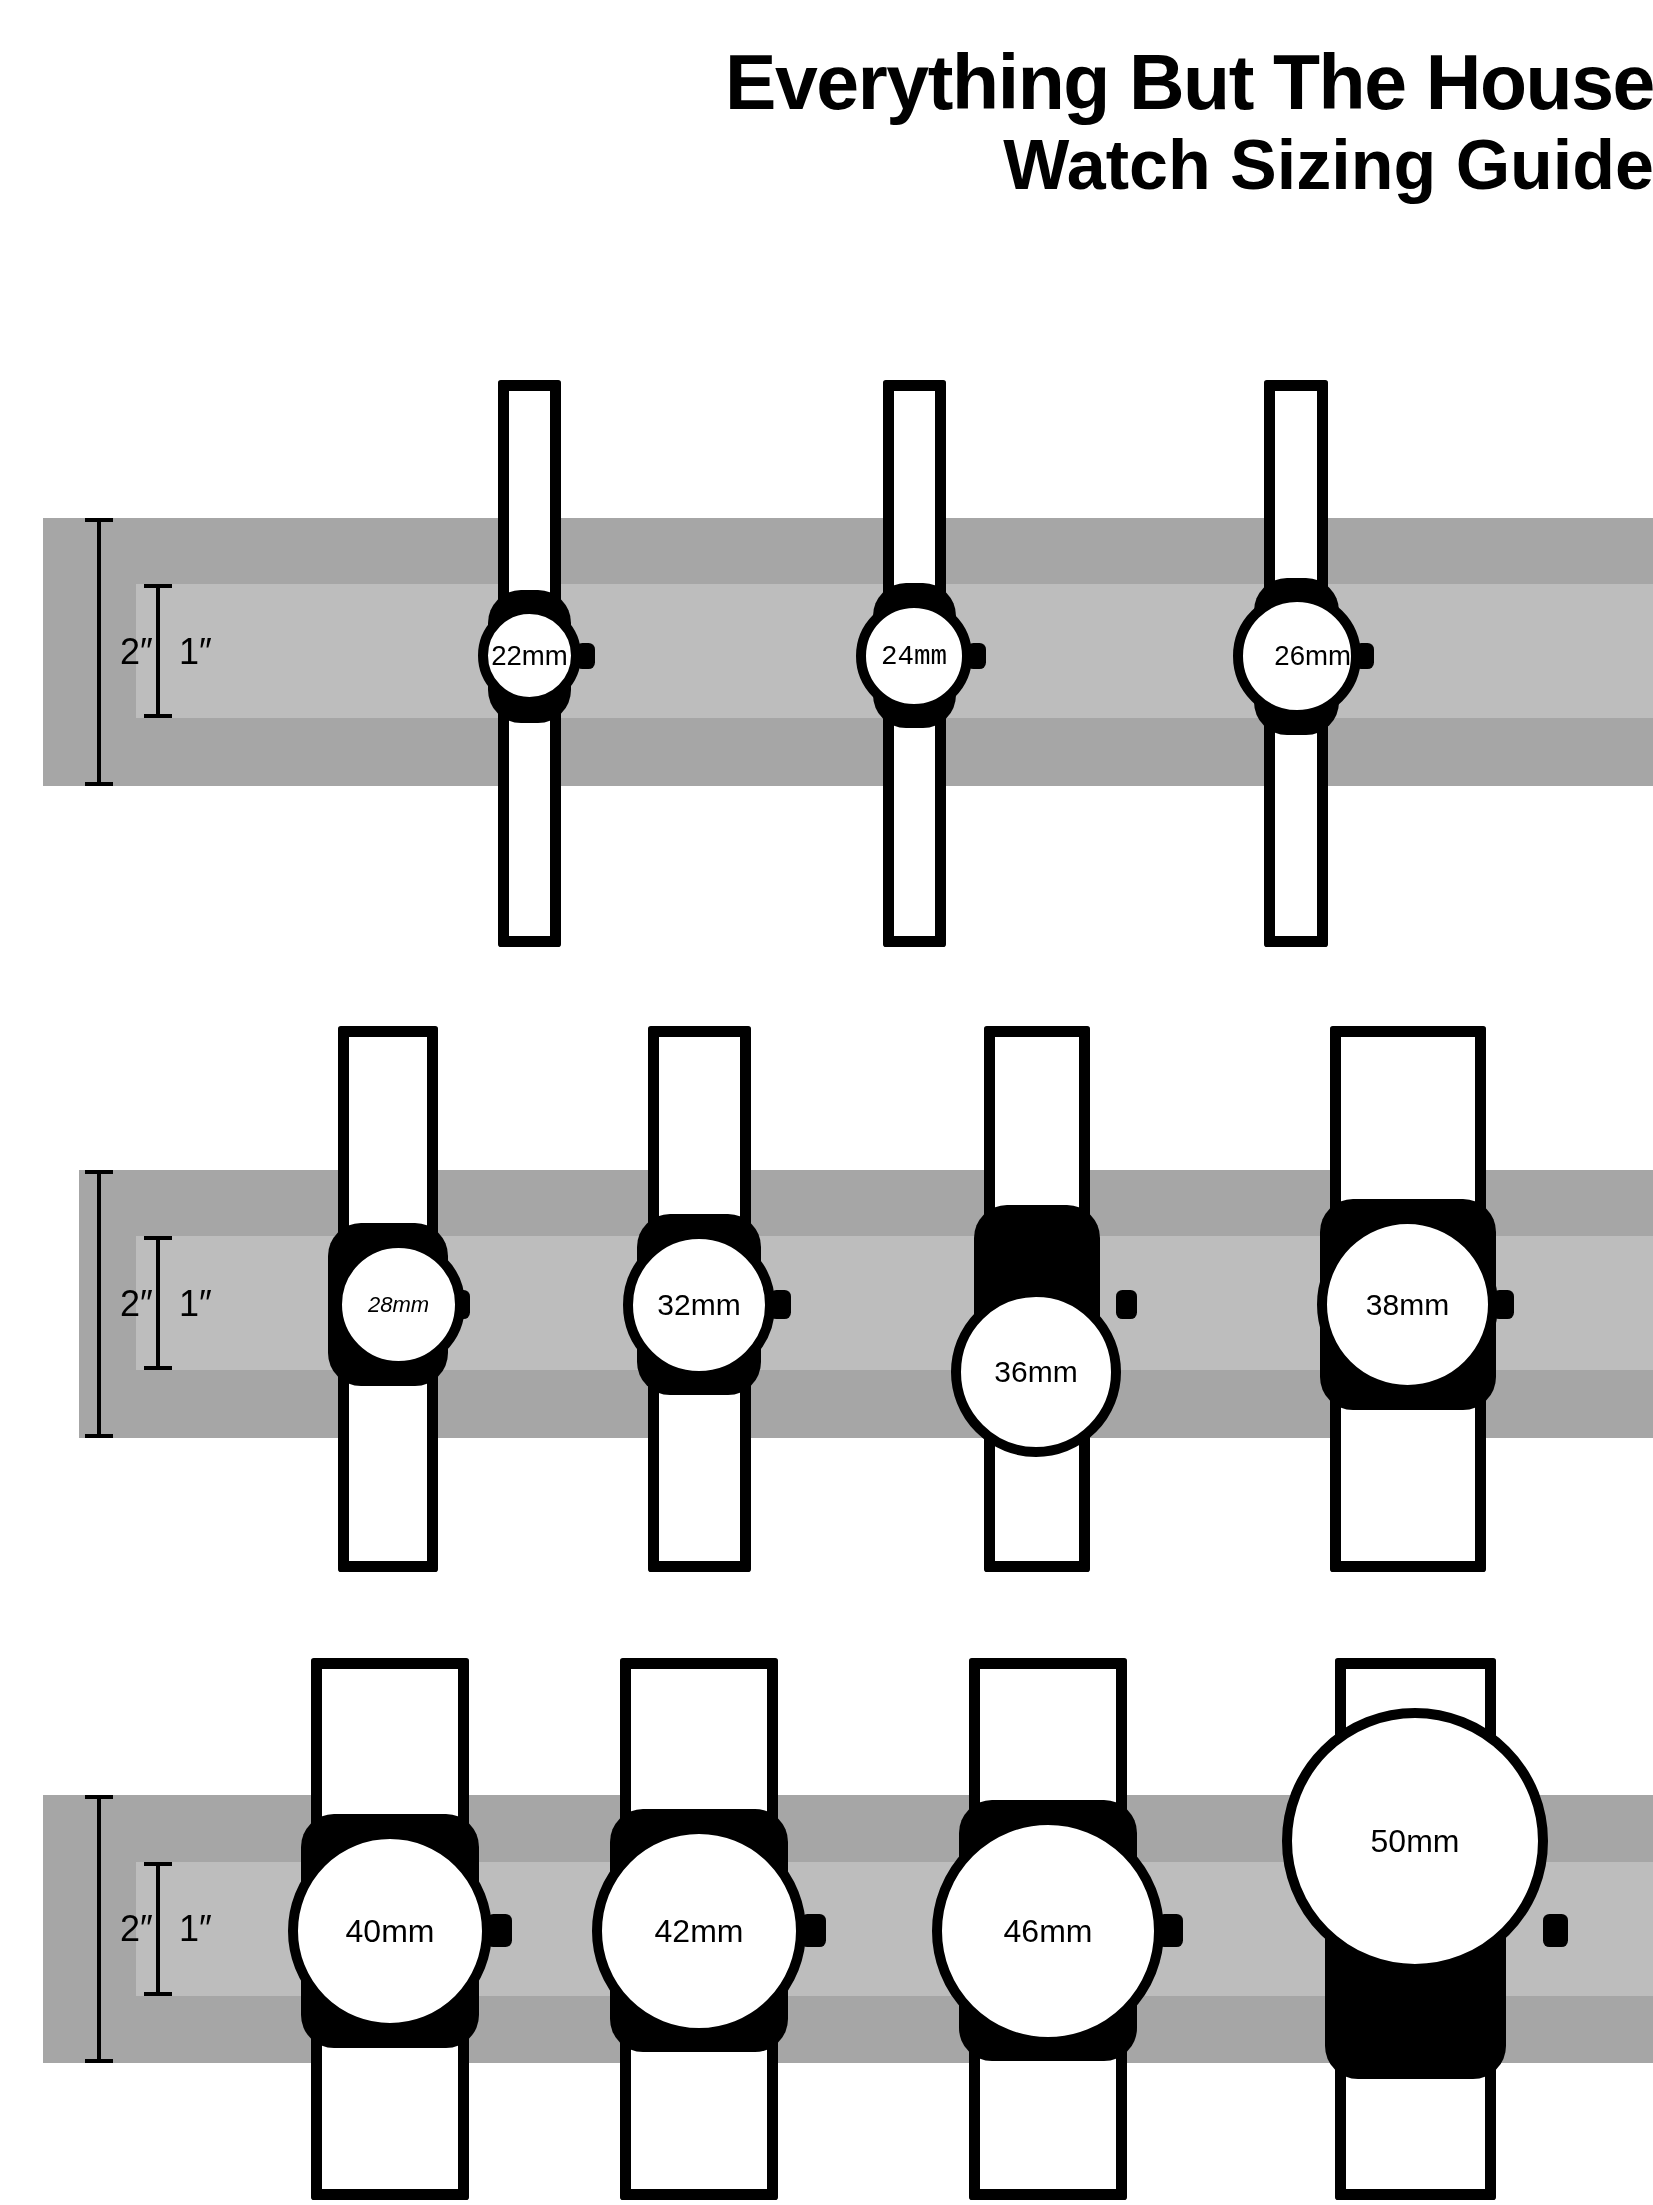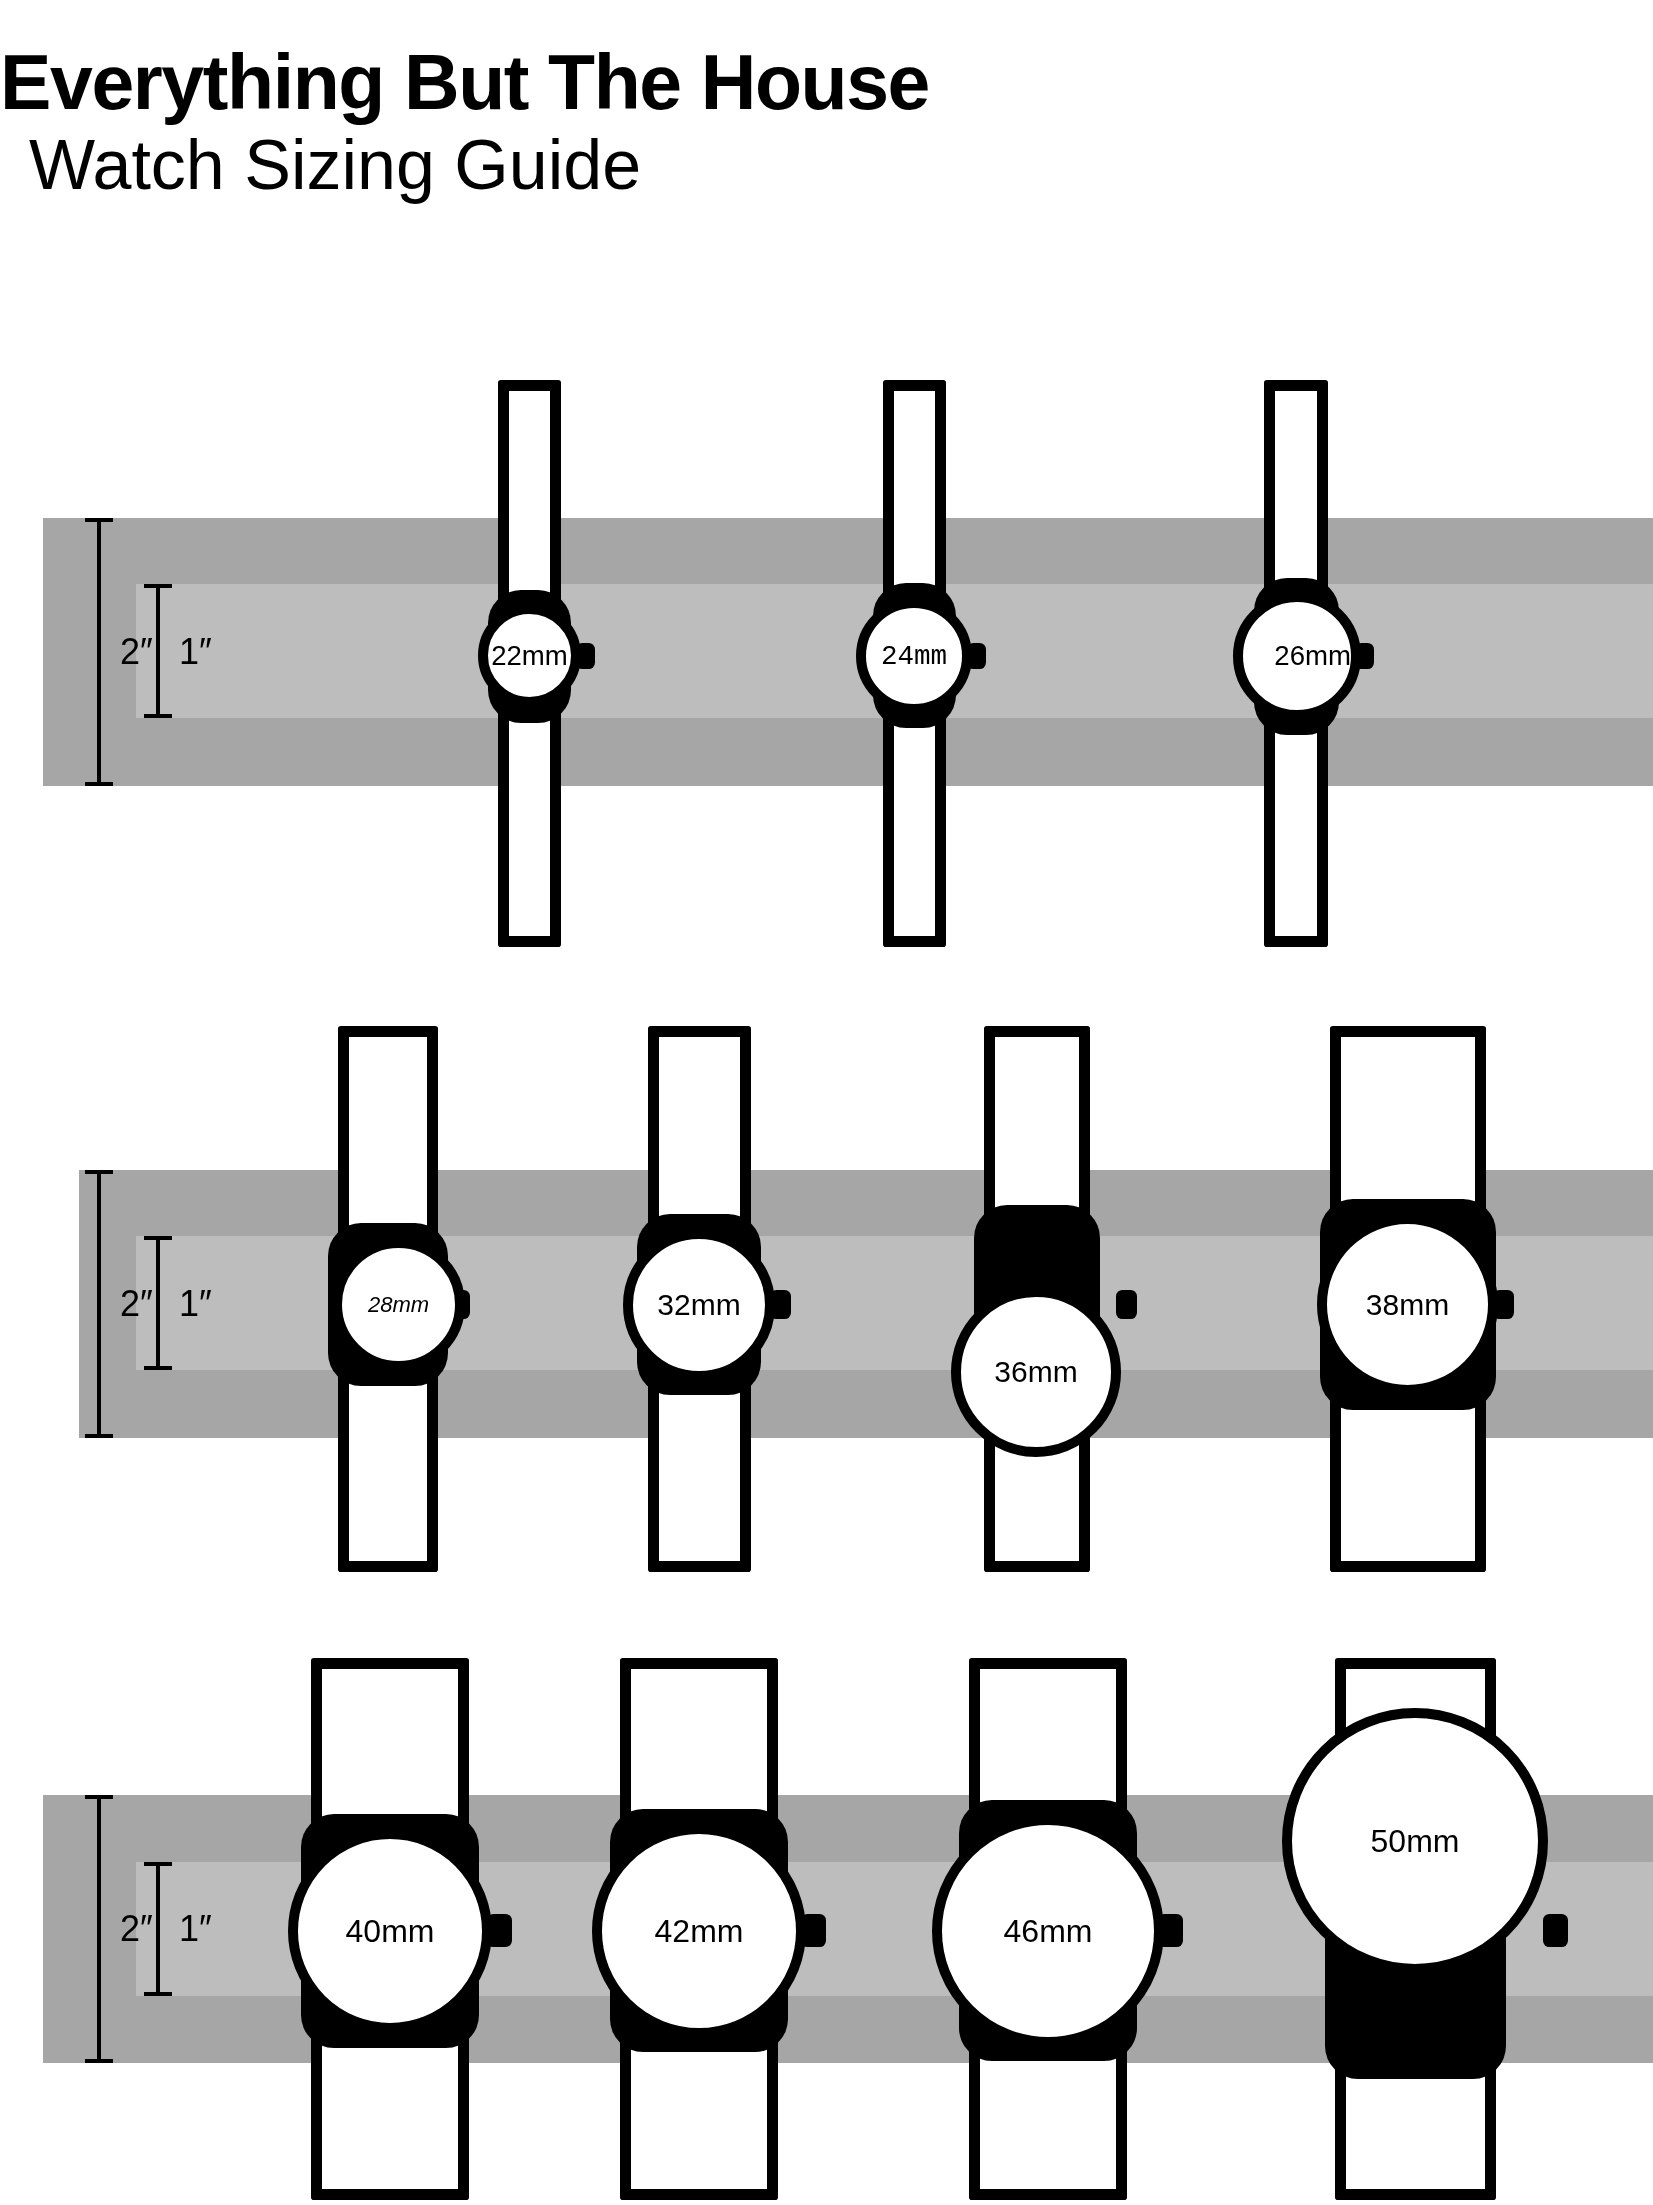--- a/index.html
+++ b/index.html
@@ -2,23 +2,23 @@
 <html style="font-size:7.4px"><head>
 <meta charset="utf-8">
 <style>
   html, body { margin:0; padding:0; }
   body {
     width:1654px; height:2205px; position:relative;
     background:#ffffff; color:#000;
     font-family:"Liberation Sans", sans-serif;
     overflow:hidden;
   }
-  .header { position:absolute; top:39px; left:0; width:100%; text-align:left; z-index:6; }
+  .header { position:absolute; top:39px; left:0; width:100%; text-align:right; z-index:6; }
   .title { font-size:77px; font-weight:700; letter-spacing:-1.4px; line-height:1.12; }
-  .subtitle { font-size:70px; font-weight:400; line-height:1.15;margin-left:29px; }
+  .subtitle { font-size:70px; font-weight:700; line-height:1.15;margin-left:29px; }
   .band { position:absolute; right:0; }
   .watch-part { position:absolute; box-sizing:border-box; }
   .strap { background:#fff; border:11px solid #000; border-radius:2.8px; z-index:2; }
   .case  { background:#000; border-radius:33px; z-index:3; }
   .crown { background:#000; border-radius:6.4px; z-index:3; }
   .dial  {
     background:#fff; border:10px solid #000; border-radius:50%;
     z-index:4; display:flex; align-items:center; justify-content:center;
   }
   .ruler { position:absolute; width:3.7px; background:#000; z-index:5; }

